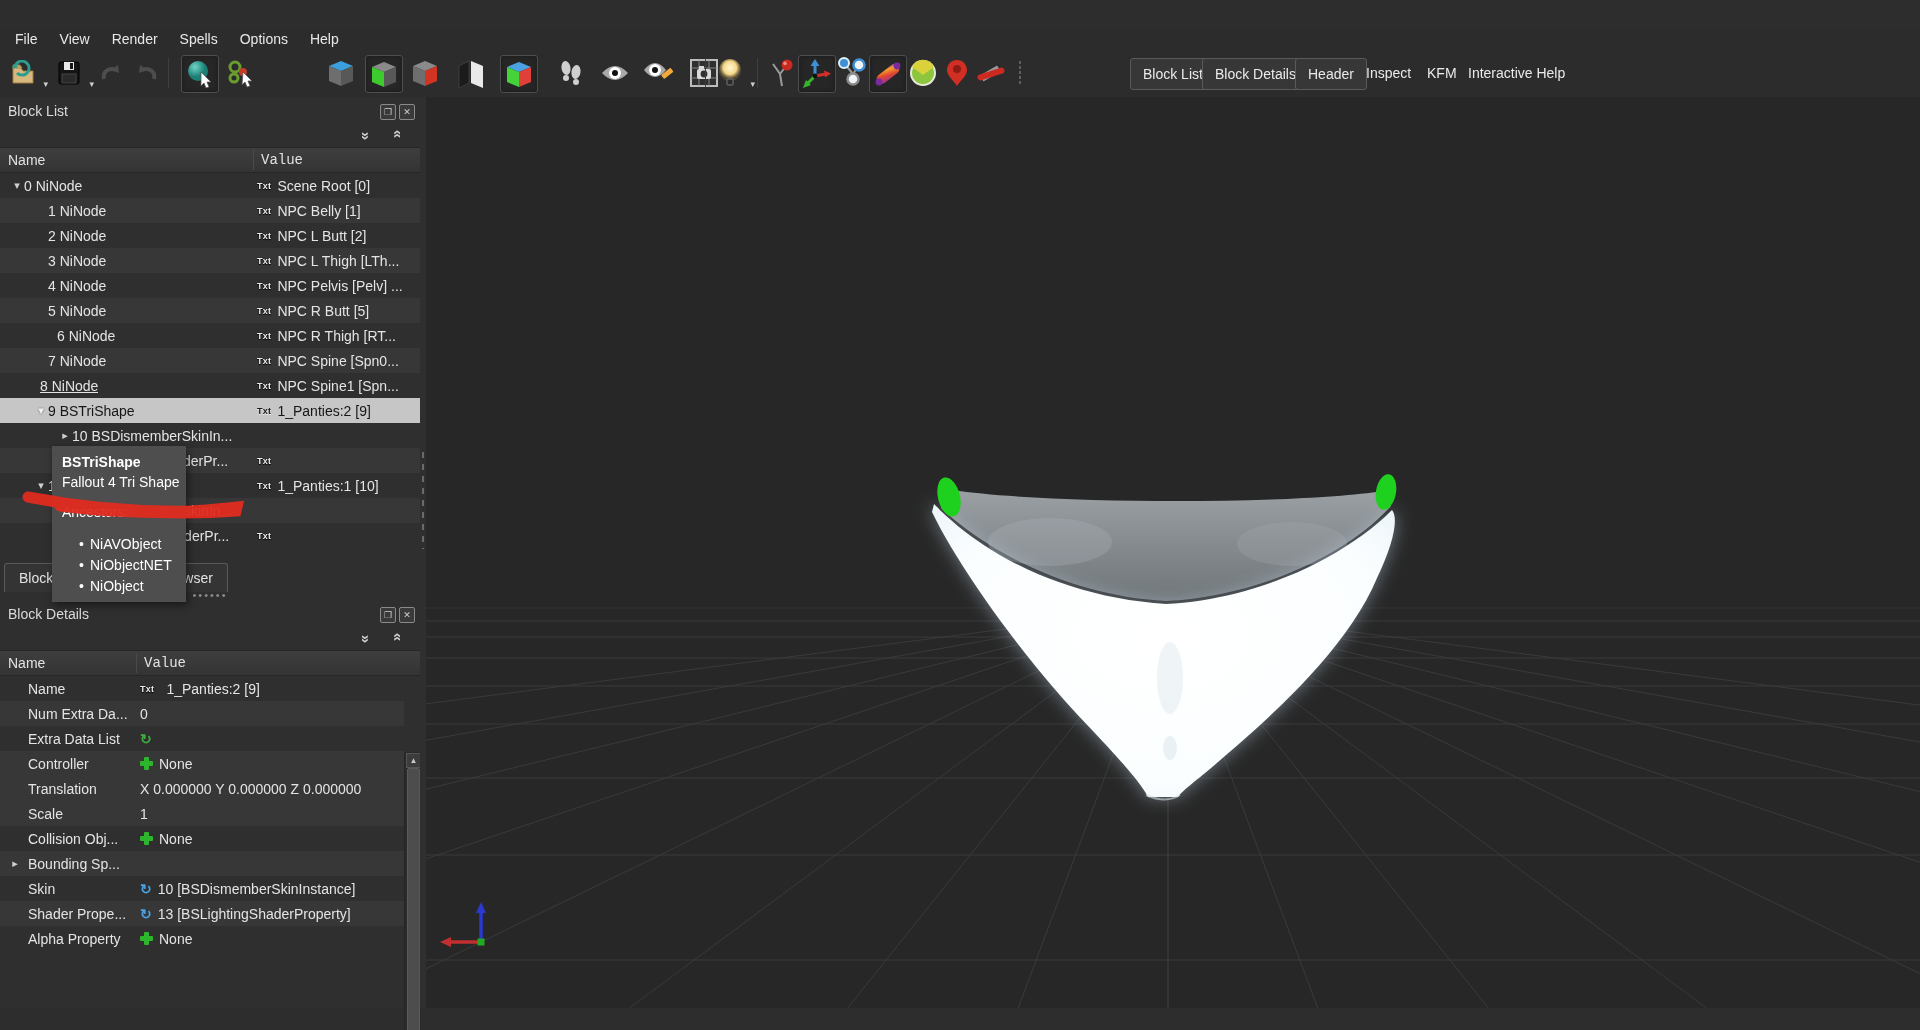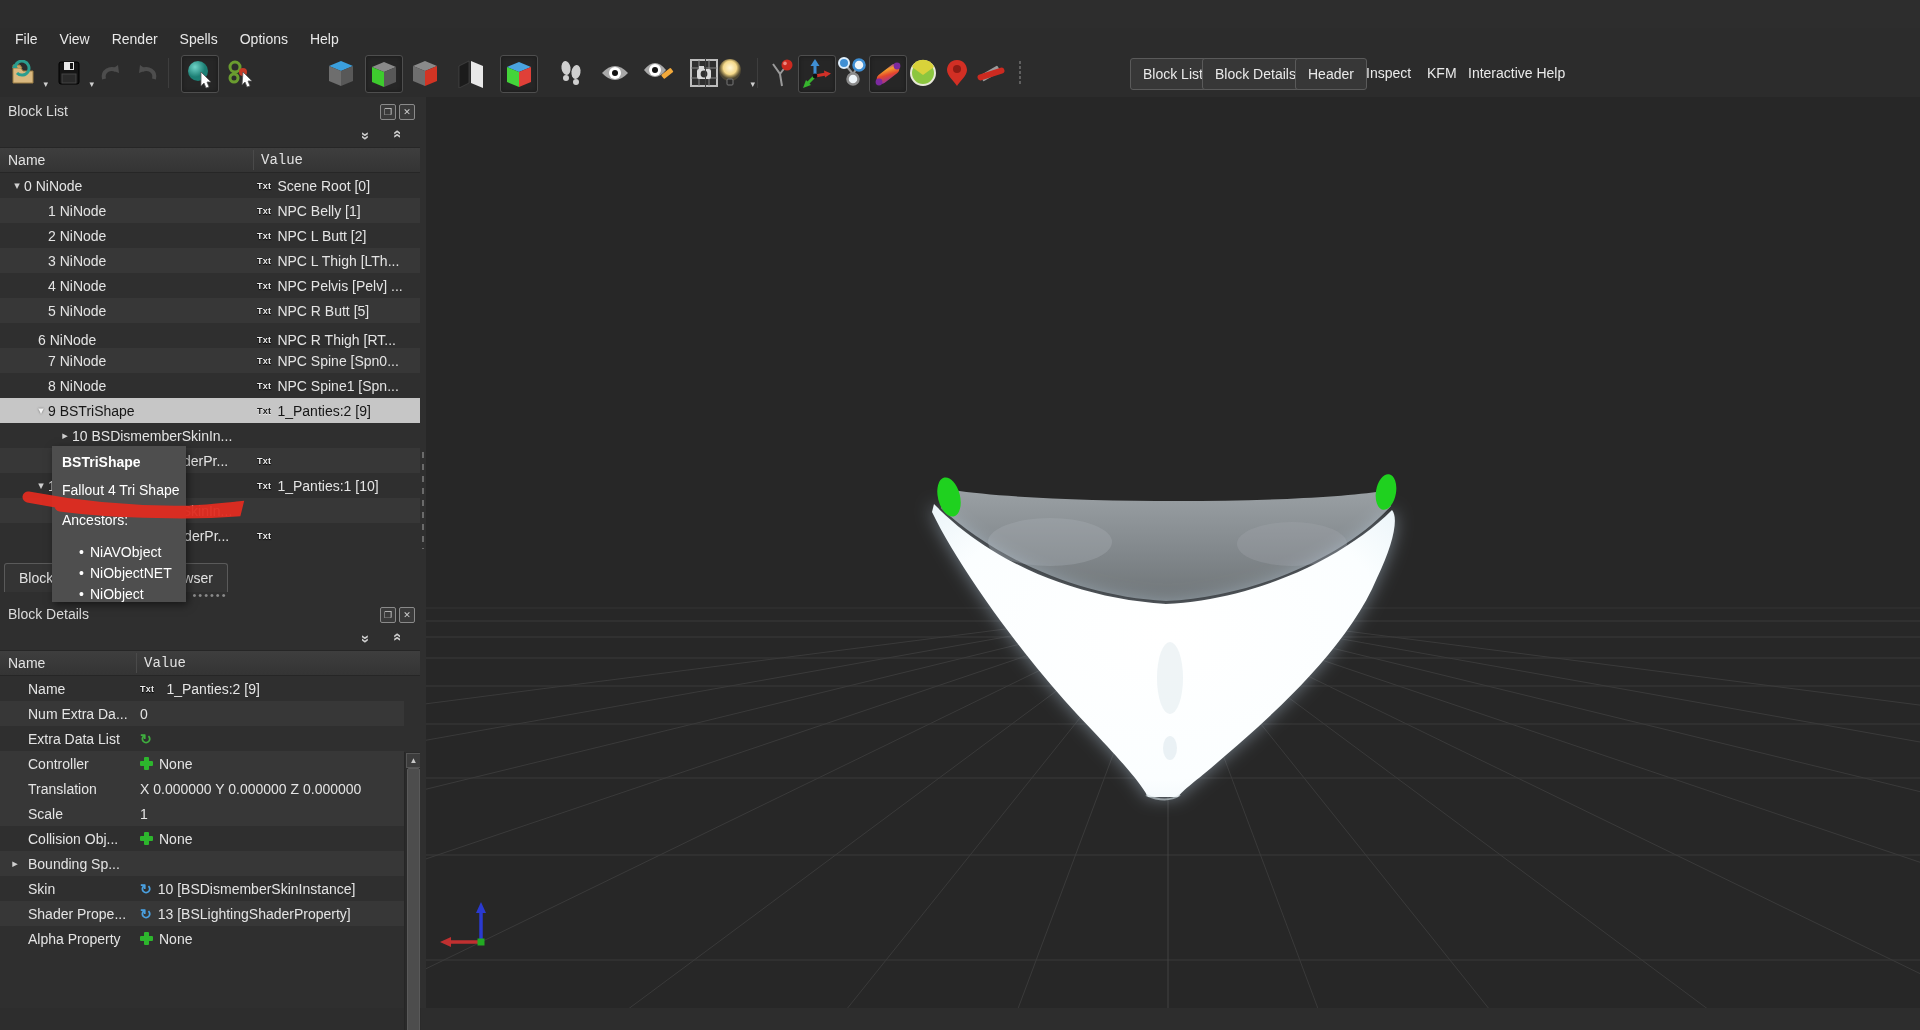--- a/index.html
+++ b/index.html
@@ -94,21 +94,21 @@
 
   
   .vscroll{position:absolute;background:#2a2a2a;border-left:1px solid #262626;}
   .scroll-btn{position:absolute;left:1px;width:13px;height:13px;background:#3c3c3c;border:1px solid #555;
               color:#c8c8c8;font-size:8px;display:flex;align-items:center;justify-content:center;}
   .vthumb{position:absolute;left:2px;width:11px;background:#4d4d4d;border:1px solid #5a5a5a;border-radius:2px;}
 
   
   .tooltip{position:absolute;left:52px;top:446px;width:134px;height:156px;background:#4e4e4e;color:#ffffff;
            z-index:30;box-shadow:2px 3px 8px rgba(0,0,0,.5);font-size:14px;padding:8px 0 0 10px;box-sizing:border-box;}
-  .tt-title{font-weight:bold;margin-bottom:12px;}
+  .tt-title{font-weight:bold;margin-bottom:4px;}
   .tt-sub{margin-bottom:14px;}
   .tt-anc{margin-bottom:14px;}
   .tt-li{padding-left:14px;position:relative;line-height:21px;white-space:nowrap;}
   .tt-li::before{content:"•";position:absolute;left:3px;}
   .scribble{position:absolute;left:0;top:97px;z-index:40;pointer-events:none;}
 
   
   .viewport{position:absolute;left:426px;top:97px;width:1494px;height:911px;background:#272727;overflow:hidden;}
   .col-splitter{position:absolute;left:420px;top:97px;width:6px;height:911px;background:#2f2f2f;}
   .col-grip{position:absolute;left:1px;top:352px;width:4px;height:100px;
@@ -398,37 +398,37 @@
     </span>
   </div>
           <div class="bl-row band" style="padding-left: 34px;">
     <span class="expander"></span>
     <span class="bl-name">5 NiNode</span>
     <span class="bl-val">
       <span class="txt-badge">Txt</span>
       <span>NPC R Butt [5]</span>
     </span>
   </div>
-          <div class="bl-row" style="padding-left: 24px; align-items: flex-end;">
+          <div class="bl-row" style="padding-left: 43px;">
     <span class="expander"></span>
     <span class="bl-name">6 NiNode</span>
     <span class="bl-val">
       <span class="txt-badge">Txt</span>
       <span>NPC R Thigh [RT...</span>
     </span>
   </div>
           <div class="bl-row band" style="padding-left: 34px;">
     <span class="expander"></span>
     <span class="bl-name">7 NiNode</span>
     <span class="bl-val">
       <span class="txt-badge">Txt</span>
       <span>NPC Spine [Spn0...</span>
     </span>
   </div>
-          <div class="bl-row" style="padding-left: 34px;">
+          <div class="bl-row" style="padding-left: 26px; text-decoration: underline;">
     <span class="expander"></span>
     <span class="bl-name">8 NiNode</span>
     <span class="bl-val">
       <span class="txt-badge">Txt</span>
       <span>NPC Spine1 [Spn...</span>
     </span>
   </div>
           <div class="bl-row selected" style="padding-left: 34px;">
     <span class="expander">▾</span>
     <span class="bl-name">9 BSTriShape</span>

